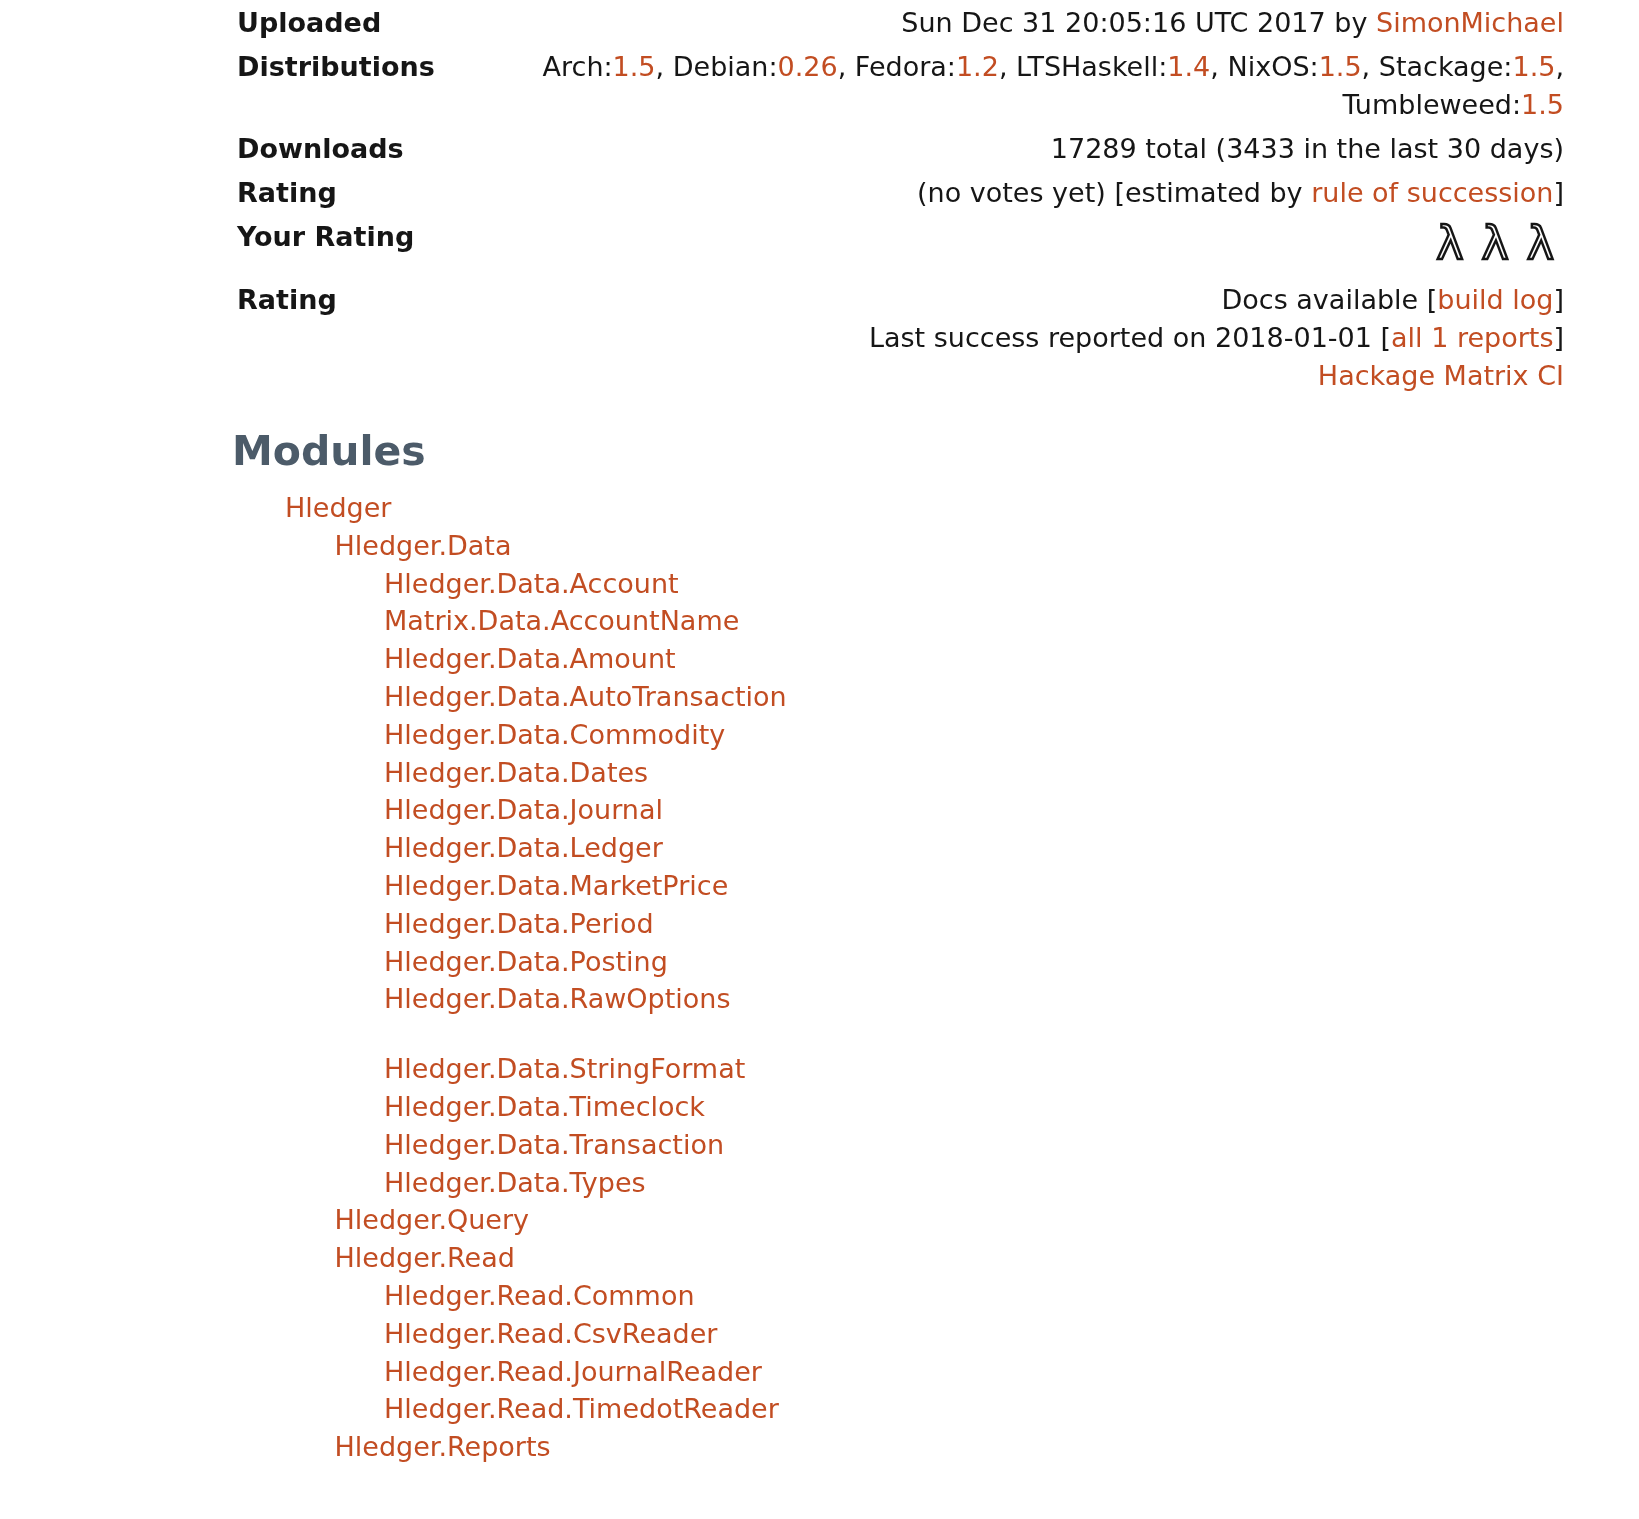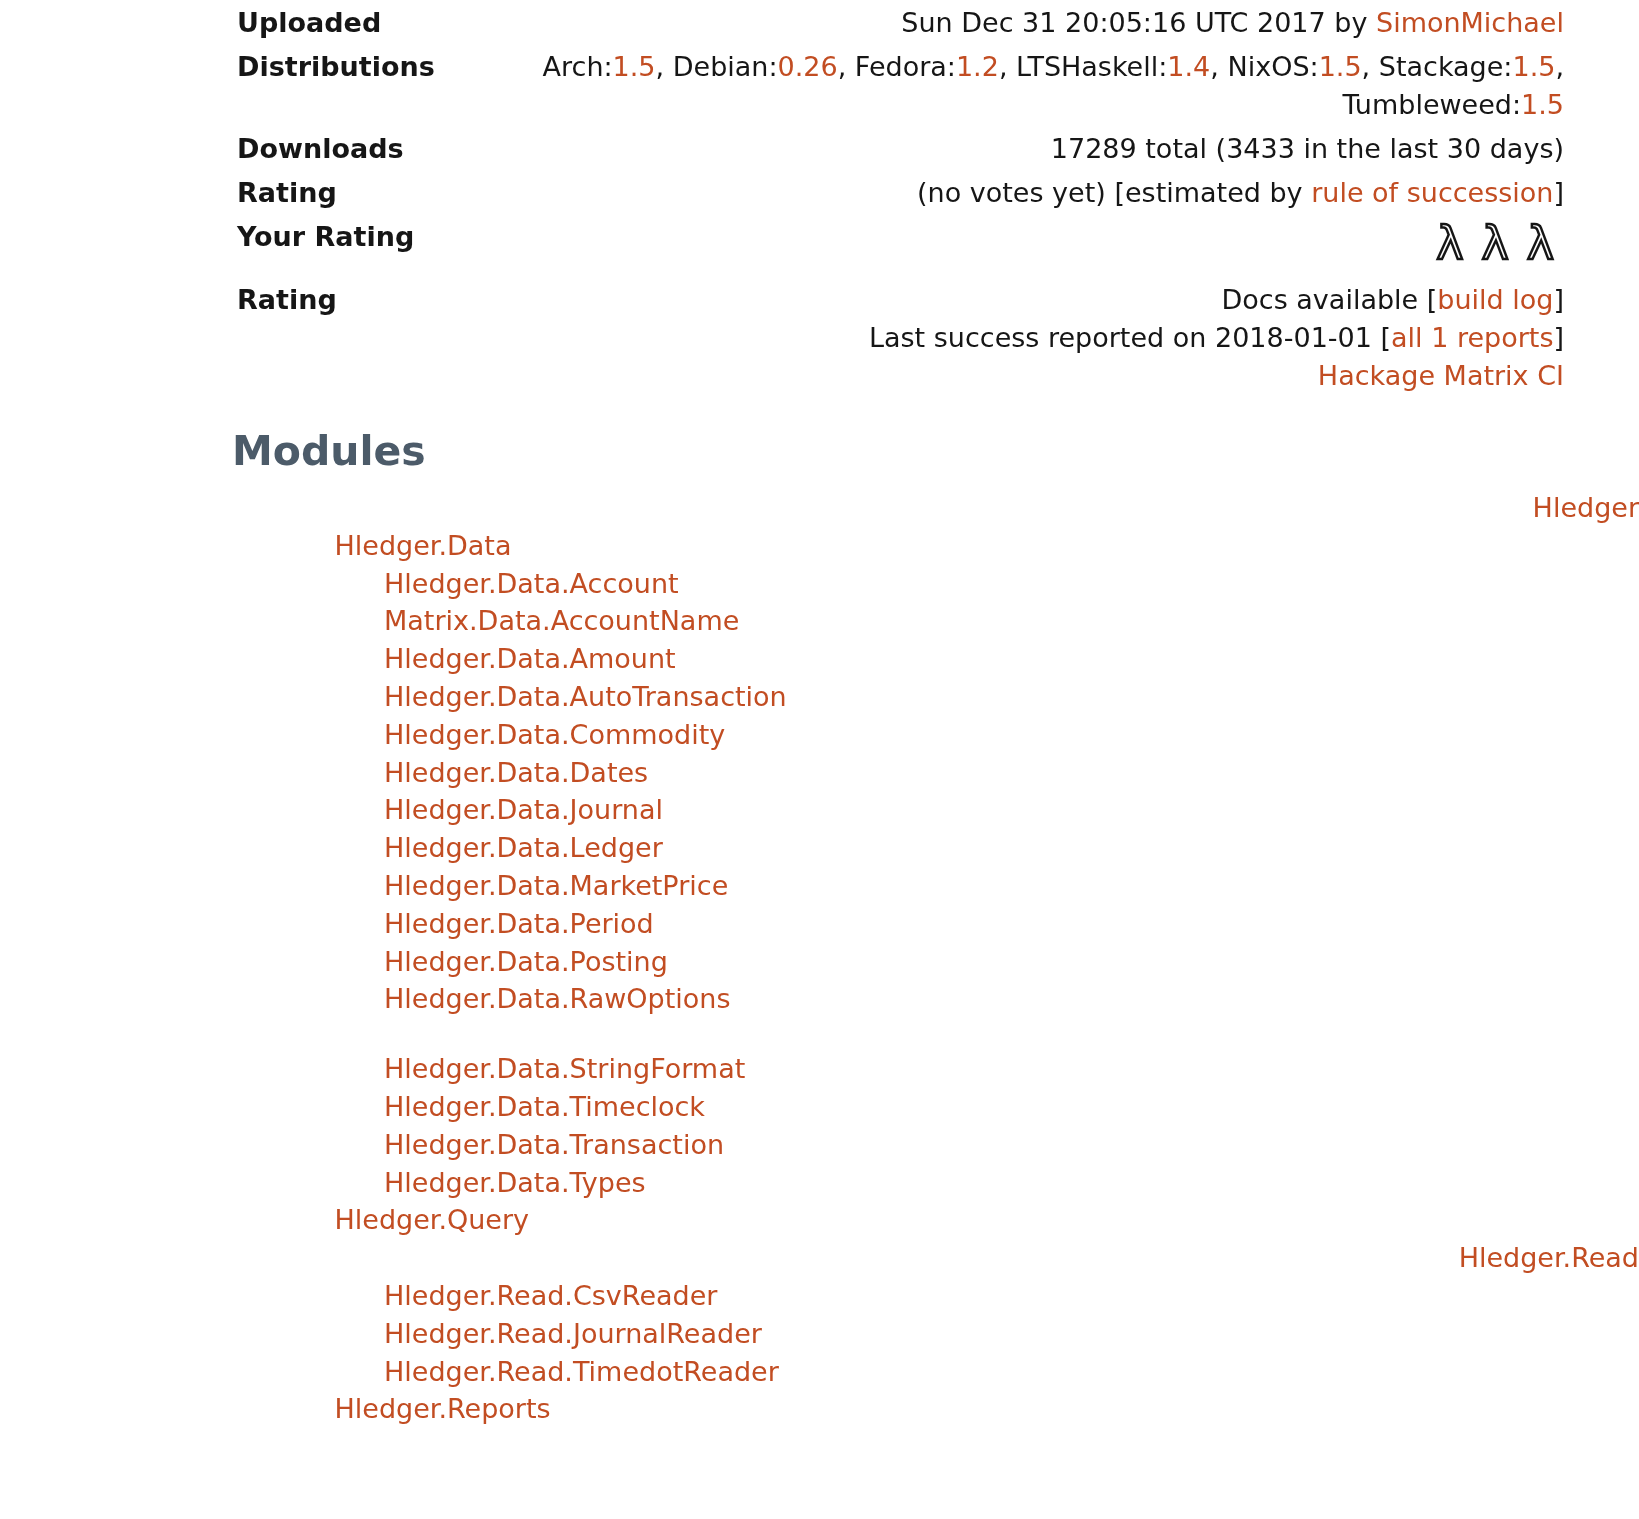--- a/index.html
+++ b/index.html
@@ -73,39 +73,40 @@
         <div class="status-line"><span>Last success reported on 2018-01-01 [</span><a href="#" class="link">all 1 reports</a><span>]</span></div>
         <div class="status-line"><a href="#" class="link">Hackage Matrix CI</a></div>
       </div>
     </div>
 
   </div>
 
   <h2 class="modules-heading">Modules</h2>
 
   <div class="modules-list">
-      <div class="module-row" style="padding-left: 48px; text-align: right;"><a href="#" class="link">Hledger</a></div>
+      <div class="module-row" style="padding-left: 48px;"><a href="#" class="link">Hledger</a></div>
       <div class="module-row" style="padding-left: 97.5px;"><a href="#" class="link">Hledger.Data</a></div>
       <div class="module-row" style="padding-left: 147px;"><a href="#" class="link">Hledger.Data.Account</a></div>
       <div class="module-row" style="padding-left: 147px;"><a href="#" class="link">Matrix.Data.AccountName</a></div>
       <div class="module-row" style="padding-left: 147px;"><a href="#" class="link">Hledger.Data.Amount</a></div>
       <div class="module-row" style="padding-left: 147px;"><a href="#" class="link">Hledger.Data.AutoTransaction</a></div>
       <div class="module-row" style="padding-left: 147px;"><a href="#" class="link">Hledger.Data.Commodity</a></div>
       <div class="module-row" style="padding-left: 147px;"><a href="#" class="link">Hledger.Data.Dates</a></div>
       <div class="module-row" style="padding-left: 147px;"><a href="#" class="link">Hledger.Data.Journal</a></div>
       <div class="module-row" style="padding-left: 147px;"><a href="#" class="link">Hledger.Data.Ledger</a></div>
       <div class="module-row" style="padding-left: 147px;"><a href="#" class="link">Hledger.Data.MarketPrice</a></div>
       <div class="module-row" style="padding-left: 147px;"><a href="#" class="link">Hledger.Data.Period</a></div>
       <div class="module-row" style="padding-left: 147px;"><a href="#" class="link">Hledger.Data.Posting</a></div>
       <div class="module-row" style="padding-left: 147px;"><a href="#" class="link">Hledger.Data.RawOptions</a></div>
       <div class="module-row" style="padding-left: 147px; margin-top: 32px;"><a href="#" class="link">Hledger.Data.StringFormat</a></div>
       <div class="module-row" style="padding-left: 147px;"><a href="#" class="link">Hledger.Data.Timeclock</a></div>
       <div class="module-row" style="padding-left: 147px;"><a href="#" class="link">Hledger.Data.Transaction</a></div>
       <div class="module-row" style="padding-left: 147px;"><a href="#" class="link">Hledger.Data.Types</a></div>
       <div class="module-row" style="padding-left: 97.5px;"><a href="#" class="link">Hledger.Query</a></div>
-      <div class="module-row" style="padding-left: 97.5px; text-align: right;"><a href="#" class="link">Hledger.Read</a></div>
+      <div class="module-row" style="padding-left: 97.5px;"><a href="#" class="link">Hledger.Read</a></div>
+      <div class="module-row" style="padding-left: 147px;"><a href="#" class="link">Hledger.Read.Common</a></div>
       <div class="module-row" style="padding-left: 147px;"><a href="#" class="link">Hledger.Read.CsvReader</a></div>
       <div class="module-row" style="padding-left: 147px;"><a href="#" class="link">Hledger.Read.JournalReader</a></div>
       <div class="module-row" style="padding-left: 147px;"><a href="#" class="link">Hledger.Read.TimedotReader</a></div>
       <div class="module-row" style="padding-left: 97.5px;"><a href="#" class="link">Hledger.Reports</a></div>
     </div>
 
 </div>
 
 </body></html>

